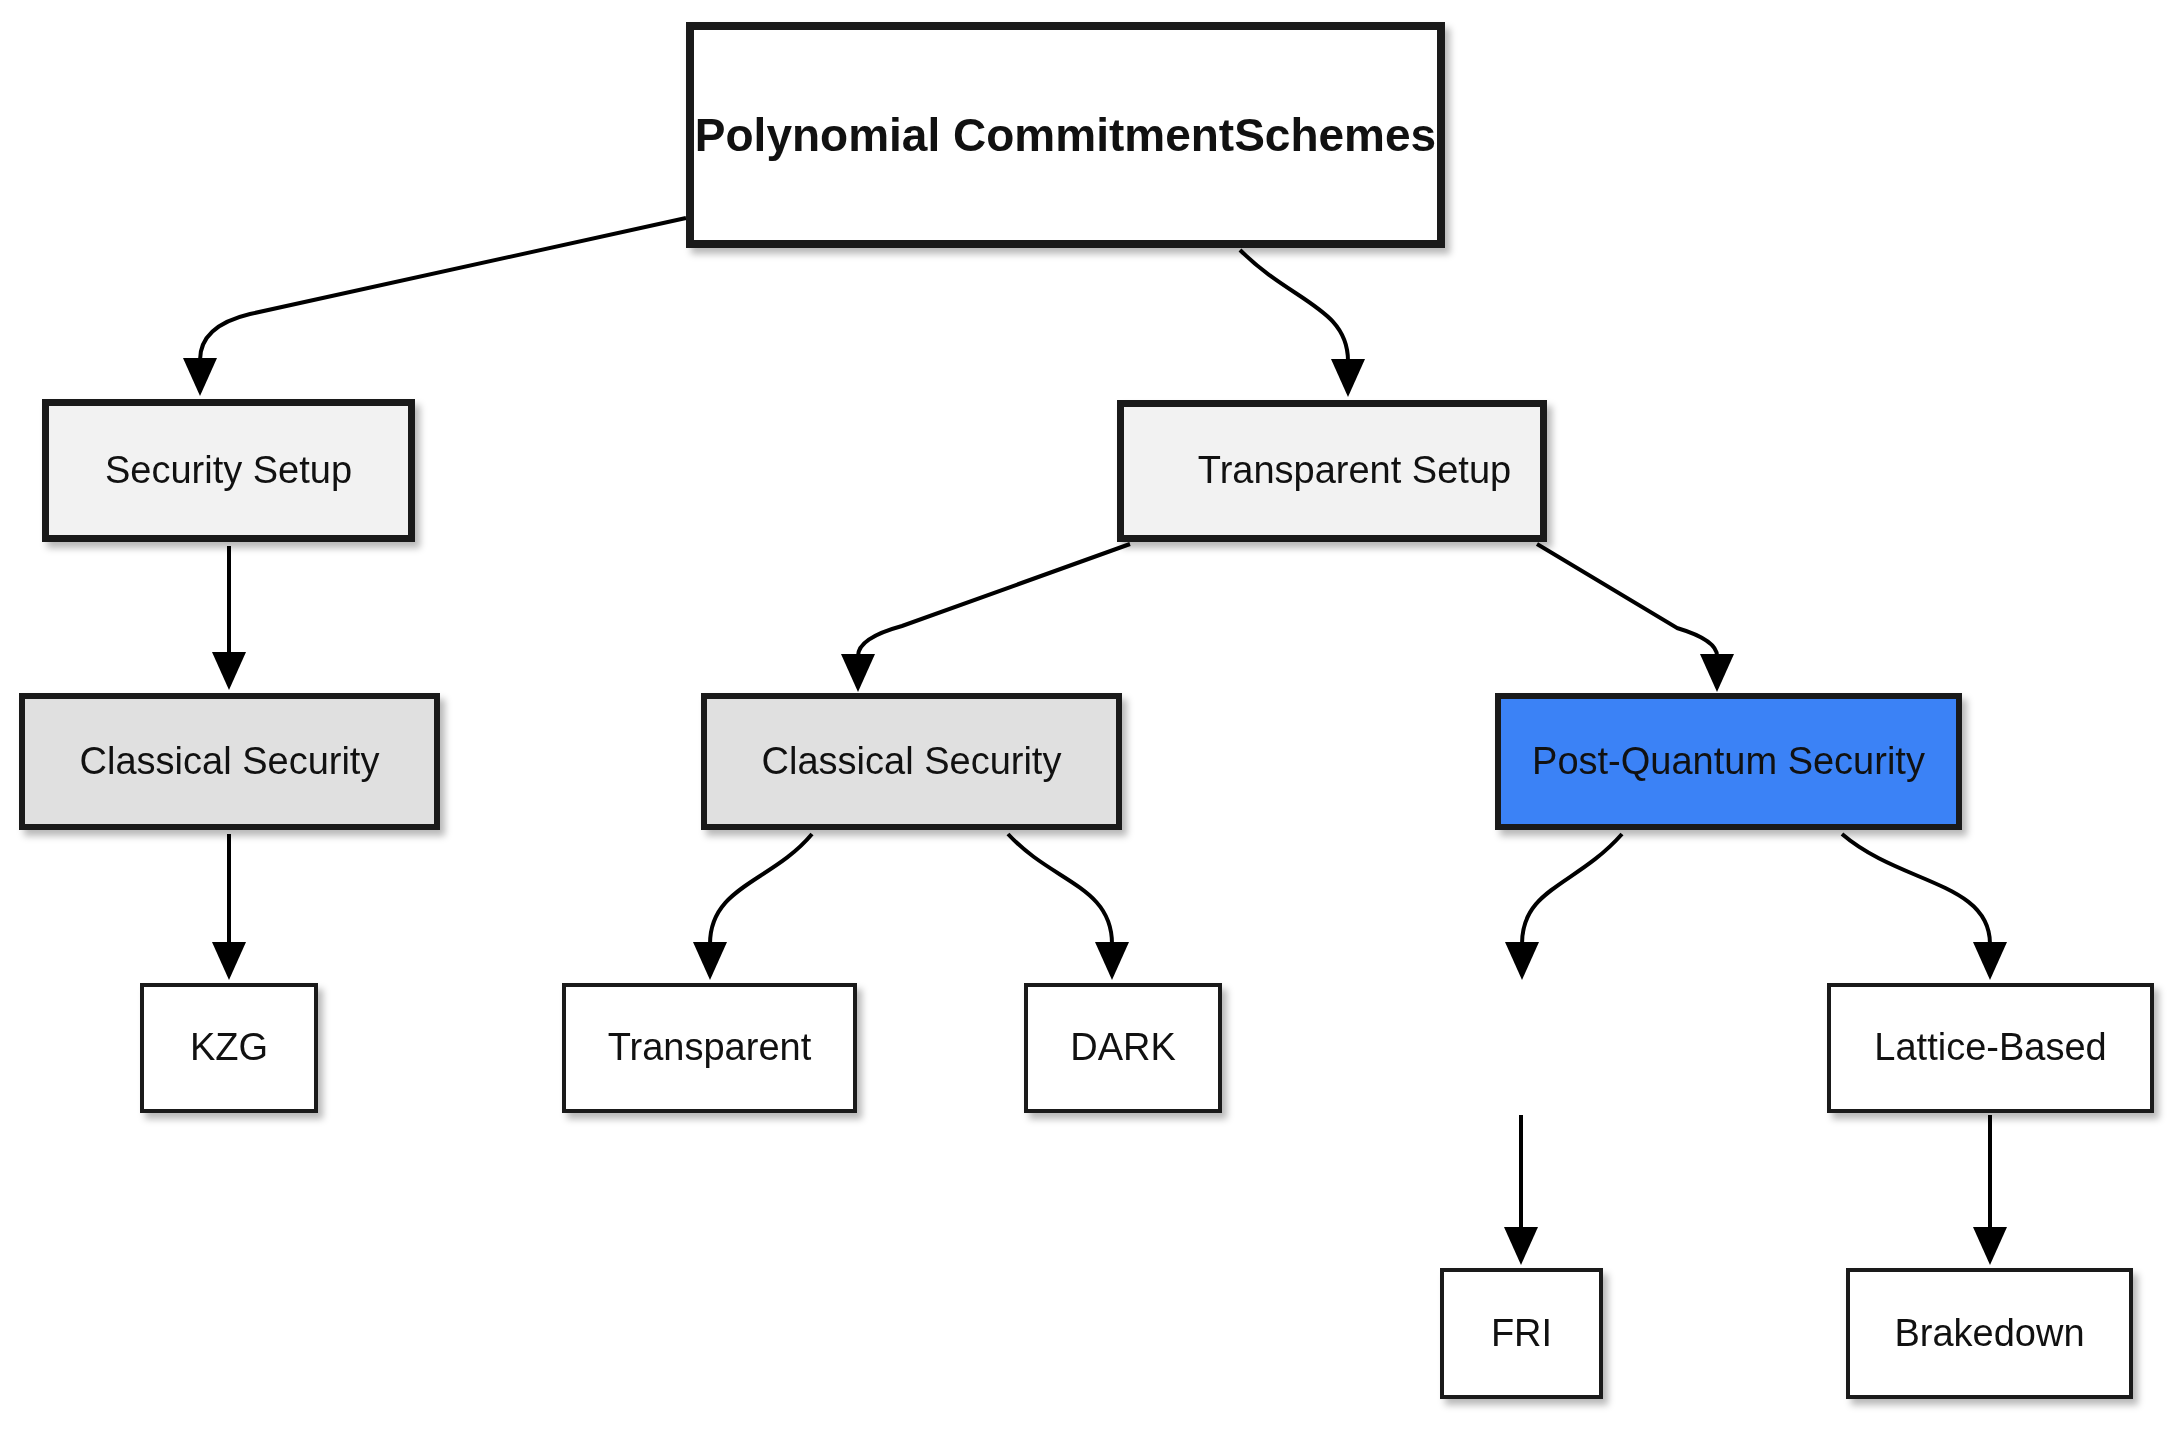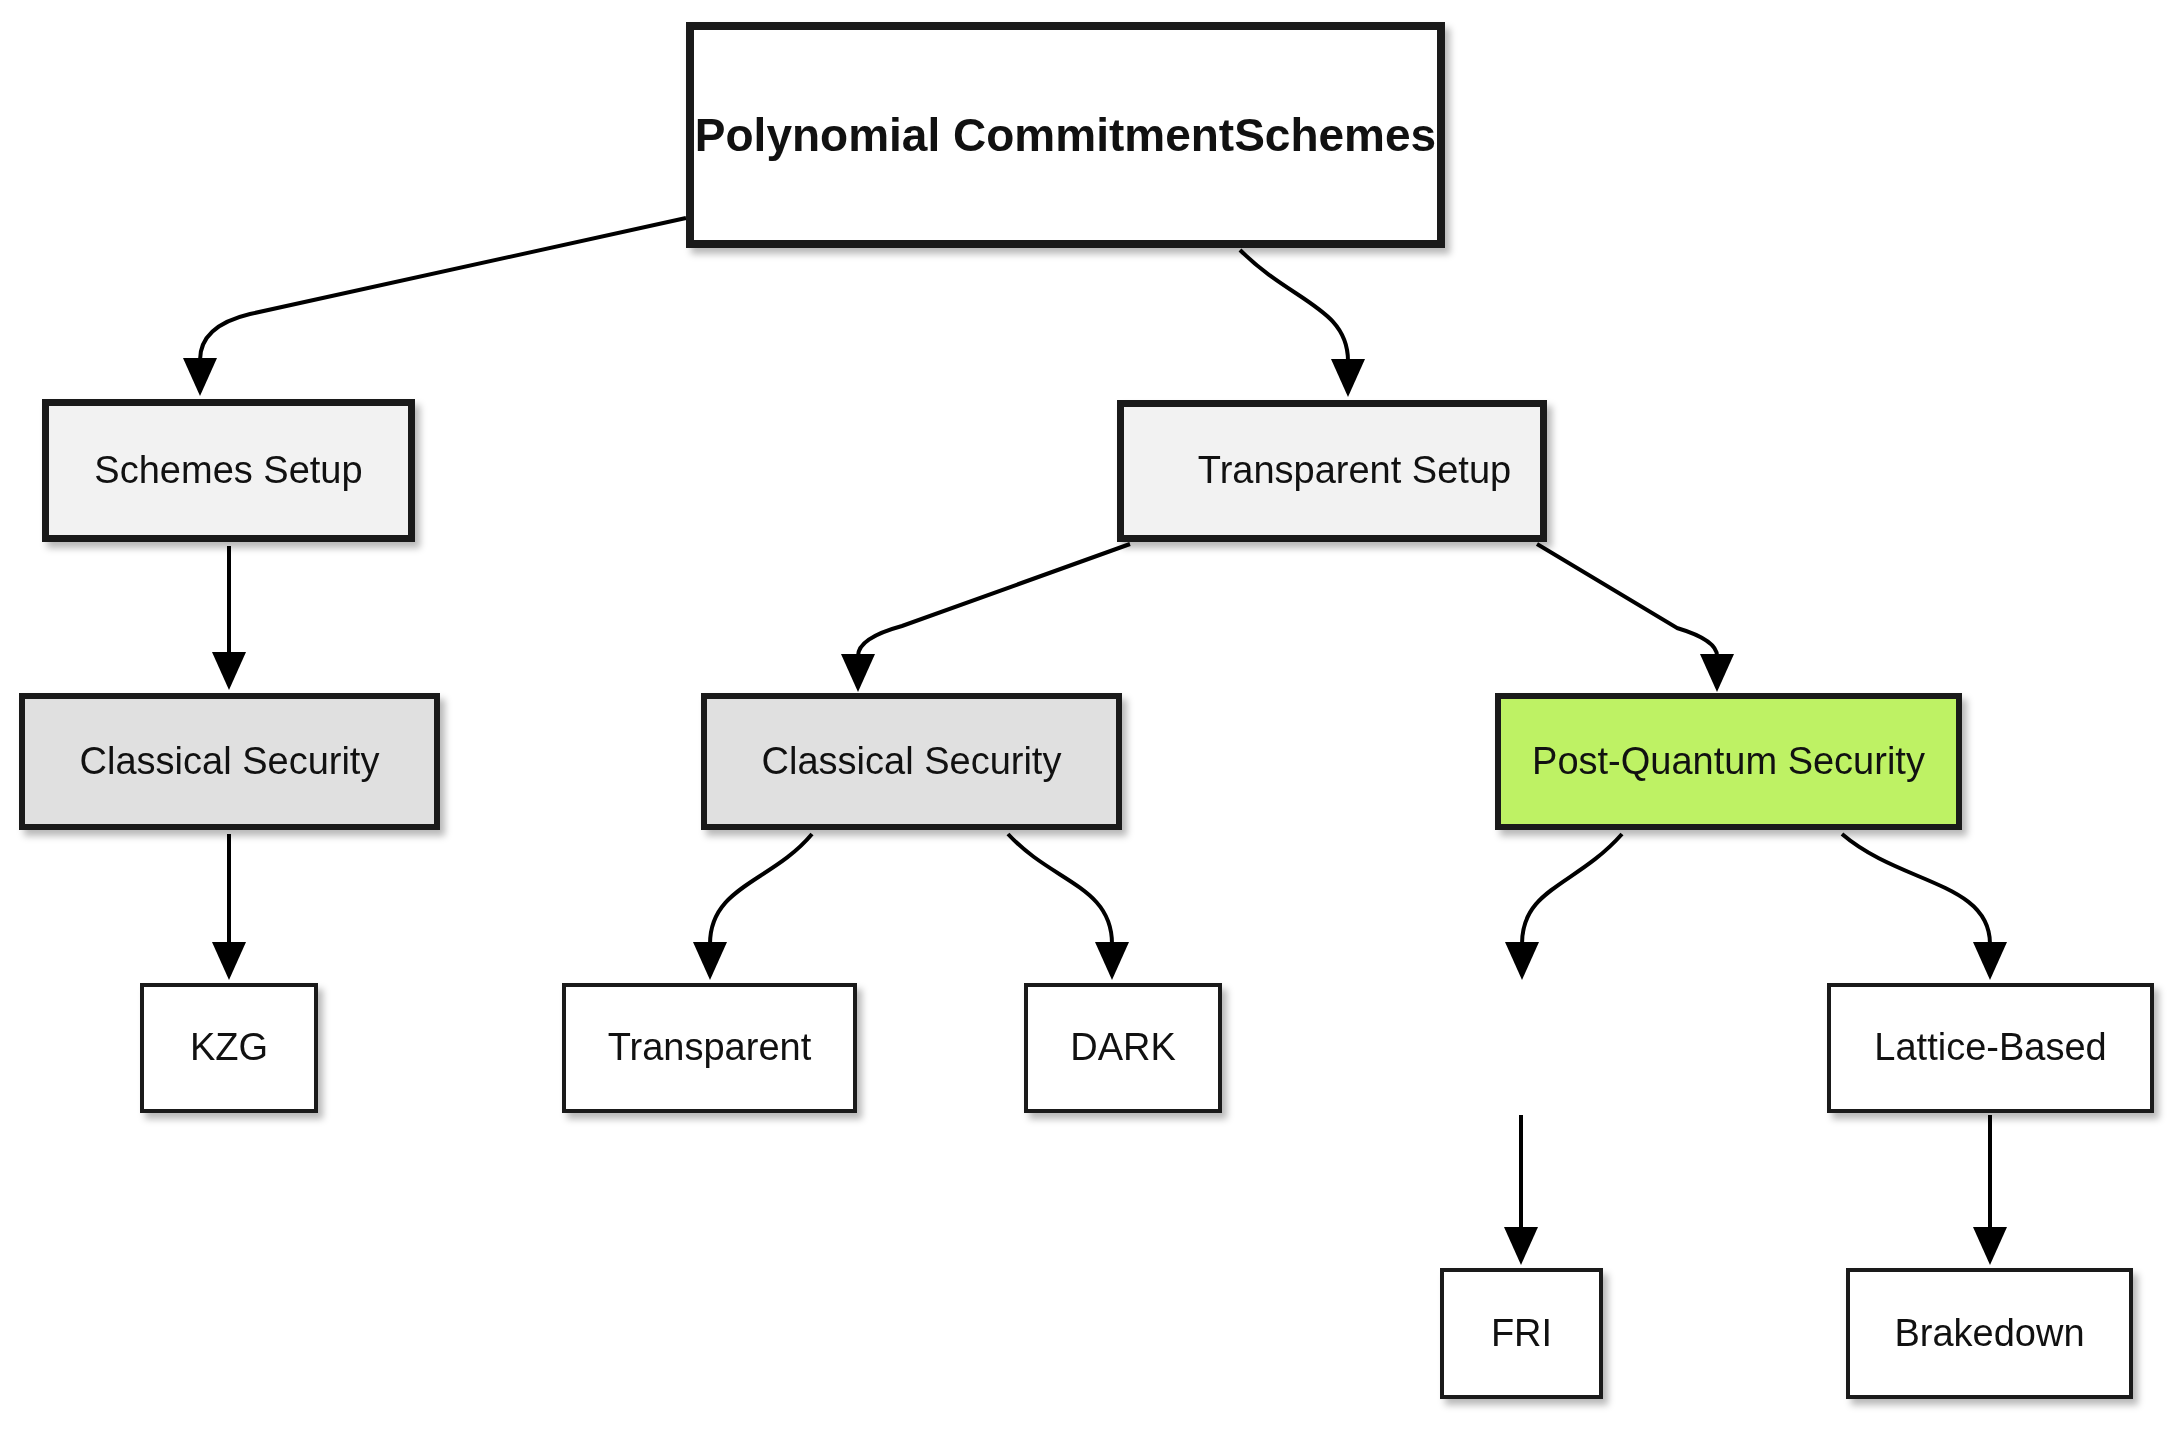--- a/index.html
+++ b/index.html
@@ -25,21 +25,21 @@
   }
   .node .lbl{white-space:nowrap;}
   
   .n-root{left:686px;top:22px;width:759px;height:226px;border-width:8px;font-weight:bold;font-size:46px;line-height:64px;flex-direction:row;}
   
   .n-trusted{left:42px;top:399px;width:373px;height:143px;border-width:7px;background:#f2f2f2;}
   .n-transparent{left:1117px;top:400px;width:430px;height:142px;border-width:7px;background:#f2f2f2;padding-left:45px;}
   
   .n-classical-left{left:19px;top:693px;width:421px;height:137px;border-width:6px;background:#e0e0e0;}
   .n-classical-mid{left:701px;top:693px;width:421px;height:137px;border-width:6px;background:#e0e0e0;}
-  .n-postq{left:1495px;top:693px;width:467px;height:137px;border-width:6px;background:#bef264;}
+  .n-postq{left:1495px;top:693px;width:467px;height:137px;border-width:6px;background:#3b82f6;}
   
   .n-kzg{left:140px;top:983px;width:178px;height:130px;}
   .n-bulletproofs{left:562px;top:983px;width:295px;height:130px;}
   .n-dark{left:1024px;top:983px;width:198px;height:130px;}
   .n-hash{left:1369px;top:983px;width:304px;height:130px;}
   .n-lattice{left:1827px;top:983px;width:327px;height:130px;}
   
   .n-fri{left:1440px;top:1268px;width:163px;height:131px;}
   .n-brakedown{left:1846px;top:1268px;width:287px;height:131px;}
 </style>
@@ -67,21 +67,21 @@
     <path d="M 1521 1115 L 1521 1229" stroke="#000" stroke-width="4" marker-end="url(#arrow)"></path>
     <path d="M 1990 1115 L 1990 1229" stroke="#000" stroke-width="4" marker-end="url(#arrow)"></path>
   </svg>
 
   <div class="node n-root">
     <span class="lbl">Polynomial Commitment</span>
     <span class="lbl">Schemes</span>
   </div>
 
   <div class="node n-trusted">
-    <span class="lbl">Schemes Setup</span>
+    <span class="lbl">Security Setup</span>
   </div>
 
   <div class="node n-transparent">
     <span class="lbl">Transparent Setup</span>
   </div>
 
   <div class="node n-classical-left">
     <span class="lbl">Classical Security</span>
   </div>
 

